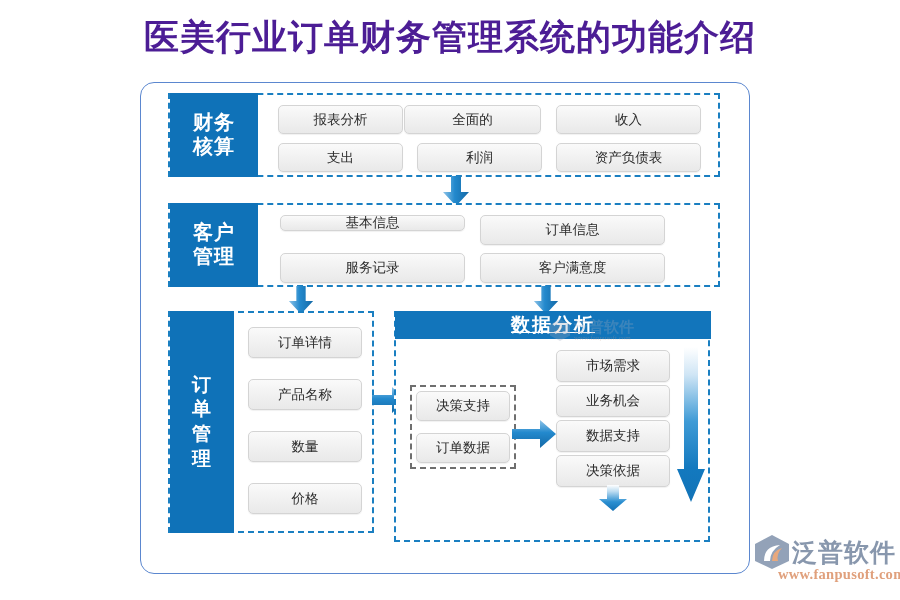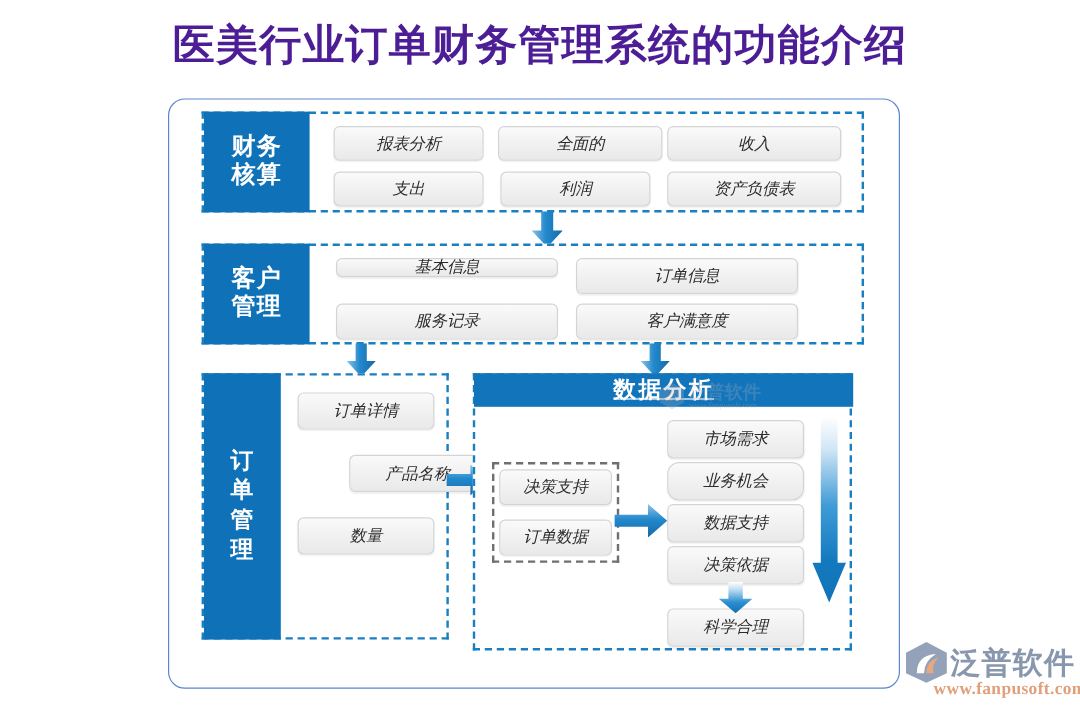--- a/index.html
+++ b/index.html
@@ -71,21 +71,20 @@
     background: linear-gradient(to bottom, #fafafa 0%, #f2f2f2 45%, #e9e9e9 100%);
     border: 1px solid #d4d4d4;
     border-radius: 5px;
     color: #2b2b2b;
     font-size: 13.5px;
     display: flex;
     align-items: center;
     justify-content: center;
     white-space: nowrap;
     box-shadow: 0 1px 1px rgba(0,0,0,0.06);
-    font-style: italic;
   }
 
   
   #sec-finance { left: 168px; top: 93px; width: 552px; height: 84px; }
   #label-finance { left: 0px; top: -2px; width: 88px; height: 84px; font-size: 20px; }
 
   
   #sec-customer { left: 168px; top: 203px; width: 552px; height: 84px; }
   #label-customer { left: 0px; top: -2px; width: 88px; height: 84px; font-size: 20px; }
 
@@ -188,21 +187,21 @@
   <div id="page-title">医美行业订单财务管理系统的功能介绍</div>
 
   <div id="outer-frame"></div>
 
   <div class="dashed-section" id="sec-finance">
     <div class="blue-label" id="label-finance">
       <span>财务</span>
       <span>核算</span>
     </div>
     <div class="gbox" style="left:108px; top:10px; width:125px; height:29px;">报表分析</div>
-    <div class="gbox" style="left:245px; top:10px; width:137px; height:29px;">全面的</div>
+    <div class="gbox" style="left:234px; top:10px; width:137px; height:29px;">全面的</div>
     <div class="gbox" style="left:386px; top:10px; width:145px; height:29px;">收入</div>
     <div class="gbox" style="left:108px; top:48px; width:125px; height:29px;">支出</div>
     <div class="gbox" style="left:247px; top:48px; width:125px; height:29px;">利润</div>
     <div class="gbox" style="left:386px; top:48px; width:145px; height:29px;">资产负债表</div>
   </div>
 
   <svg class="arrow" style="left:443px; top:176px;" width="26" height="30" viewBox="0 0 26 30">
     <defs>
       <linearGradient id="gDown1" x1="0" y1="0" x2="1" y2="0">
         <stop offset="0%" stop-color="#8fc4e8"></stop>
@@ -247,22 +246,23 @@
   </svg>
 
   <div class="dashed-section" id="sec-order">
     <div class="blue-label" id="label-order">
       <span>订</span>
       <span>单</span>
       <span>管</span>
       <span>理</span>
     </div>
     <div class="gbox" style="left:78px; top:14px; width:114px; height:31px;">订单详情</div>
-    <div class="gbox" style="left:78px; top:66px; width:114px; height:31px;margin-left:43px;">产品名称</div>
+    <div class="gbox" style="left:78px; top:66px; width:114px; height:31px;">产品名称</div>
     <div class="gbox" style="left:78px; top:118px; width:114px; height:31px;">数量</div>
+    <div class="gbox" style="left:78px; top:170px; width:114px; height:31px;">价格</div>
   </div>
 
   <svg class="arrow" style="left:372px; top:387px;" width="34" height="26" viewBox="0 0 34 26">
     <defs>
       <linearGradient id="gRight1" x1="0" y1="0" x2="0" y2="1">
         <stop offset="0%" stop-color="#8fc4e8"></stop>
         <stop offset="45%" stop-color="#2389cd"></stop>
         <stop offset="100%" stop-color="#1469a6"></stop>
       </linearGradient>
     </defs>
@@ -271,25 +271,24 @@
 
   <div class="dashed-section" id="sec-analysis">
 
     <div id="analysis-header">数据分析</div>
 
     <div id="decision-group"></div>
     <div class="gbox" style="left:20px; top:78px; width:94px; height:30px;">决策支持</div>
     <div class="gbox" style="left:20px; top:120px; width:94px; height:30px;">订单数据</div>
 
     <div class="gbox" style="left:160px; top:37px; width:114px; height:32px;">市场需求</div>
-    <div class="gbox" style="left:160px; top:72px; width:114px; height:32px;border-radius:10px;">业务机会</div>
+    <div class="gbox" style="left:160px; top:72px; width:114px; height:32px;">业务机会</div>
     <div class="gbox" style="left:160px; top:107px; width:114px; height:32px;">数据支持</div>
     <div class="gbox" style="left:160px; top:142px; width:114px; height:32px;">决策依据</div>
 
-    <div class="gbox" style="left:160px; top:194px; width:114px; height:32px;">科学合理</div>
 
     <svg class="arrow" style="left:116px; top:107px;" width="44" height="28" viewBox="0 0 44 28">
       <defs>
         <linearGradient id="gRight2" x1="0" y1="0" x2="0" y2="1">
           <stop offset="0%" stop-color="#8fc4e8"></stop>
           <stop offset="45%" stop-color="#2389cd"></stop>
           <stop offset="100%" stop-color="#1469a6"></stop>
         </linearGradient>
       </defs>
       <path d="M0 9 H28 V0 L44 14 L28 28 V19 H0 Z" fill="url(#gRight2)"></path>

